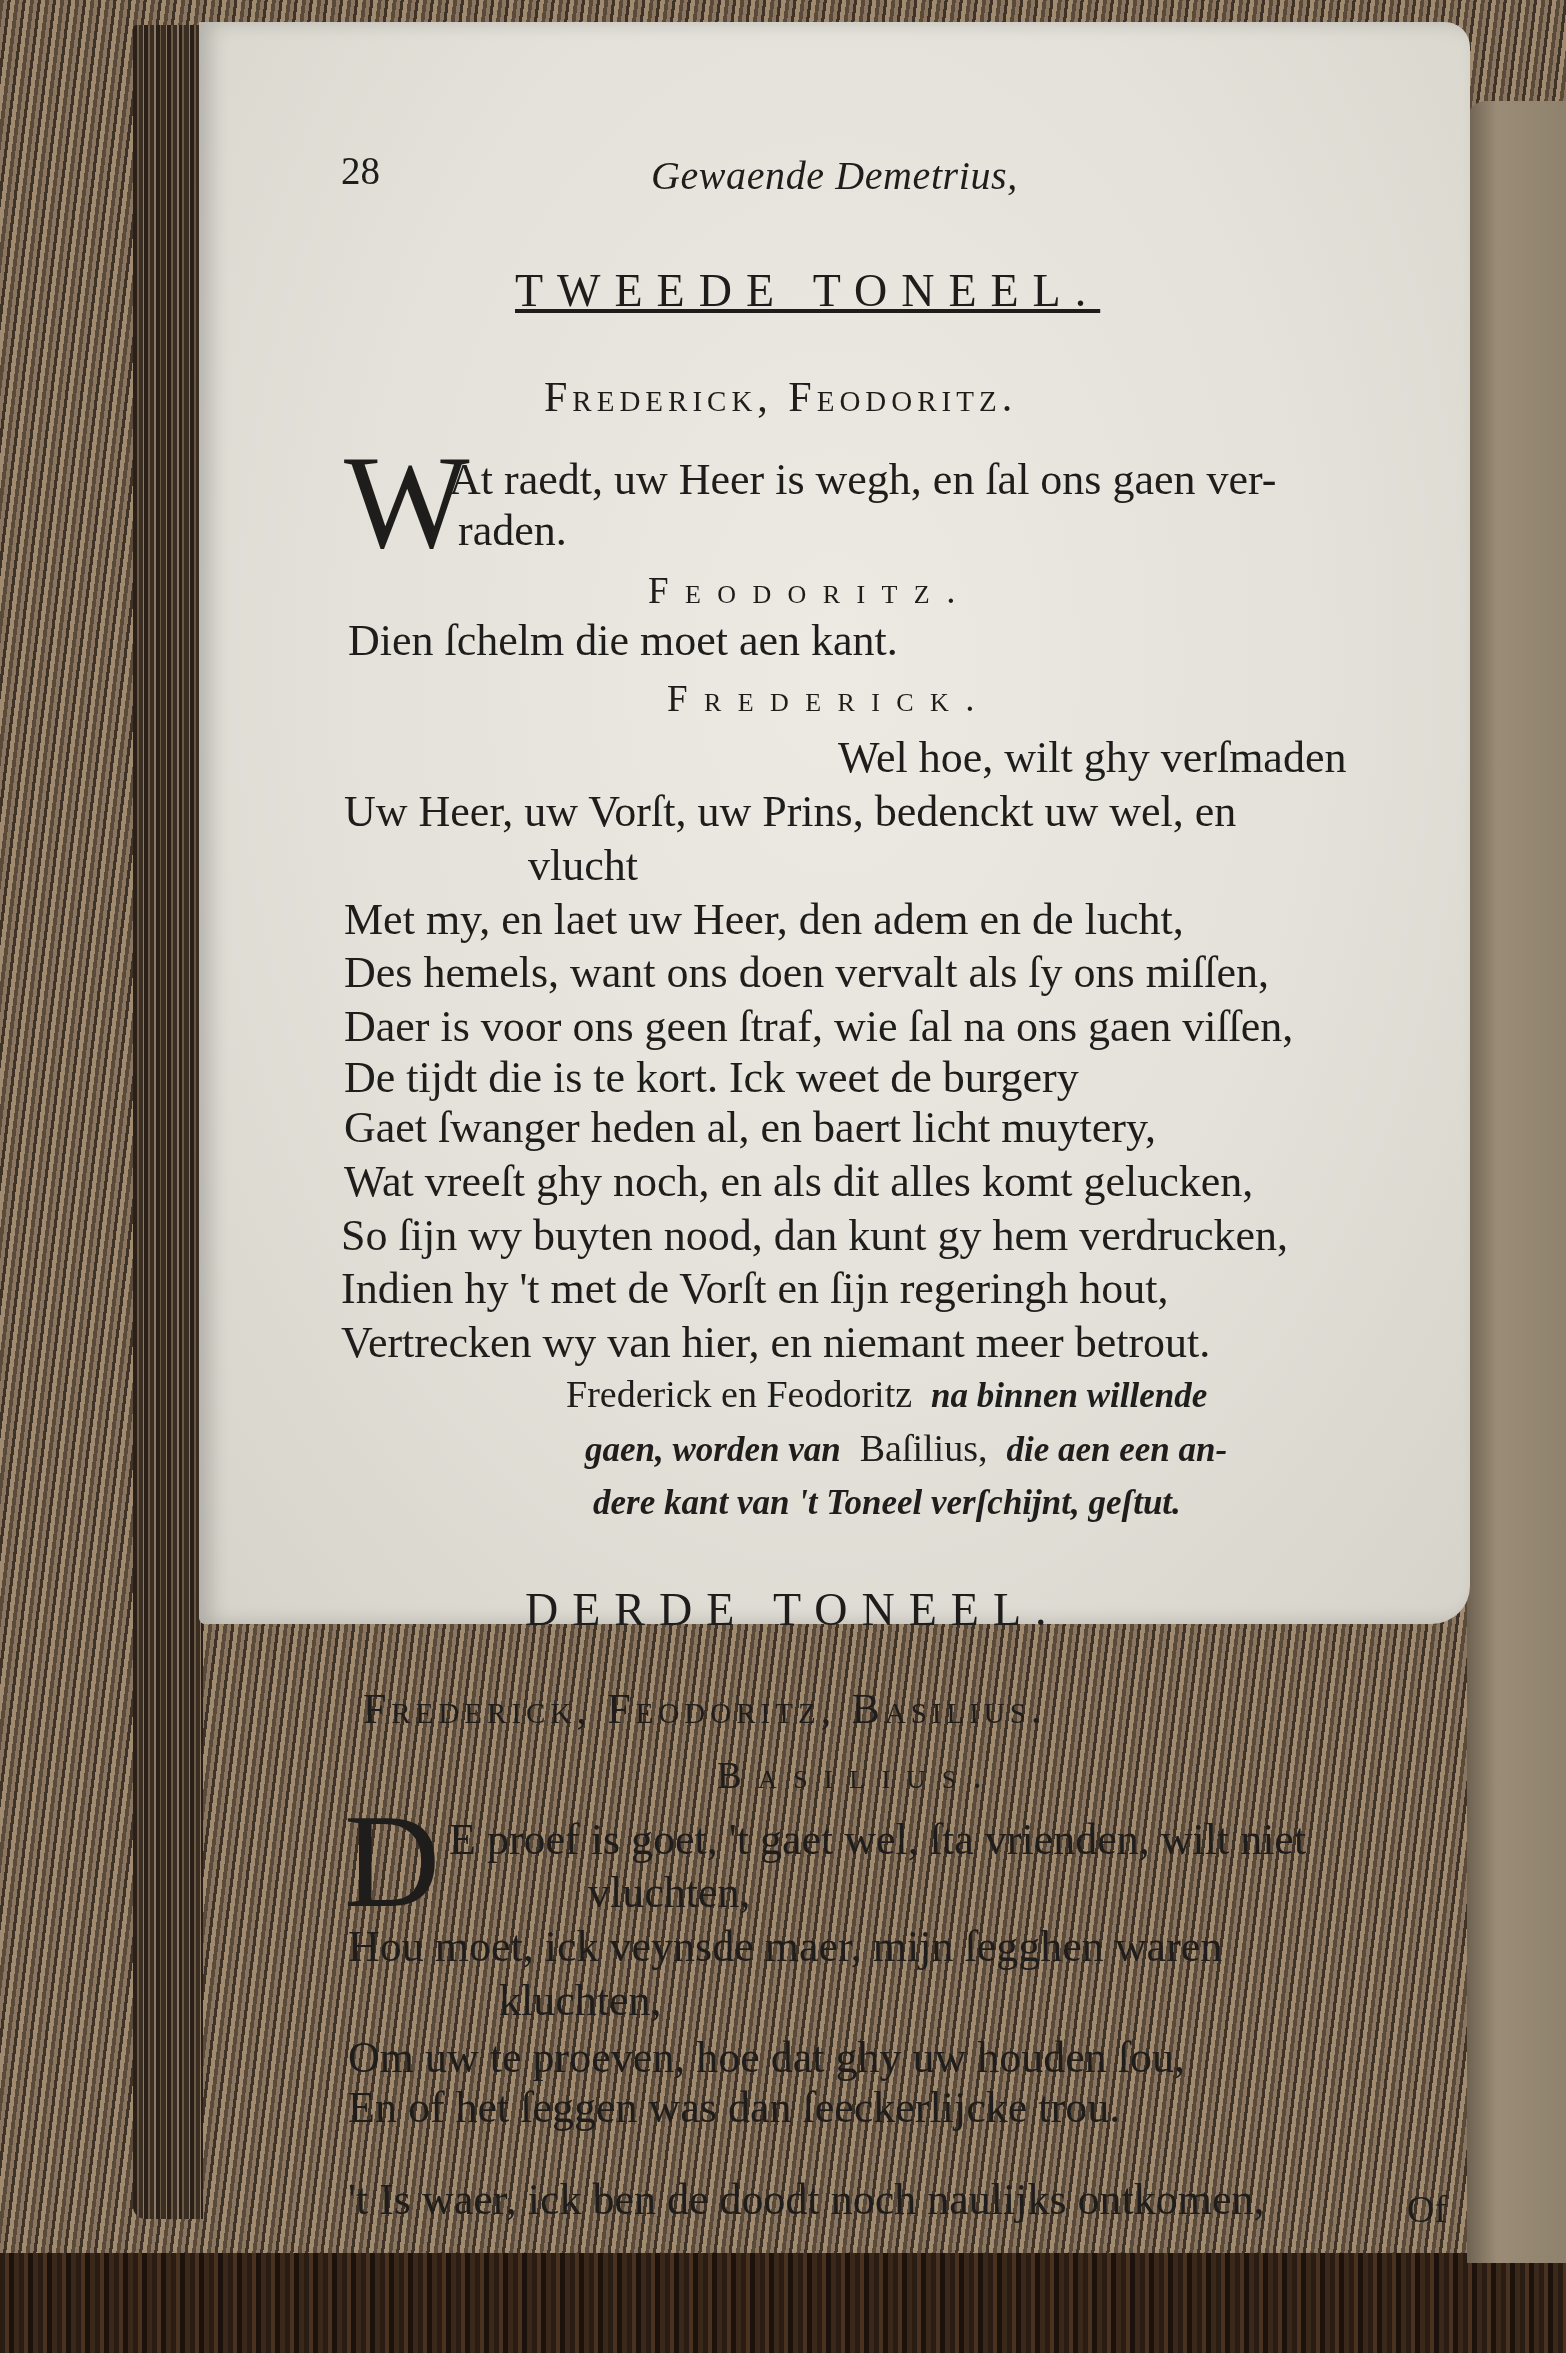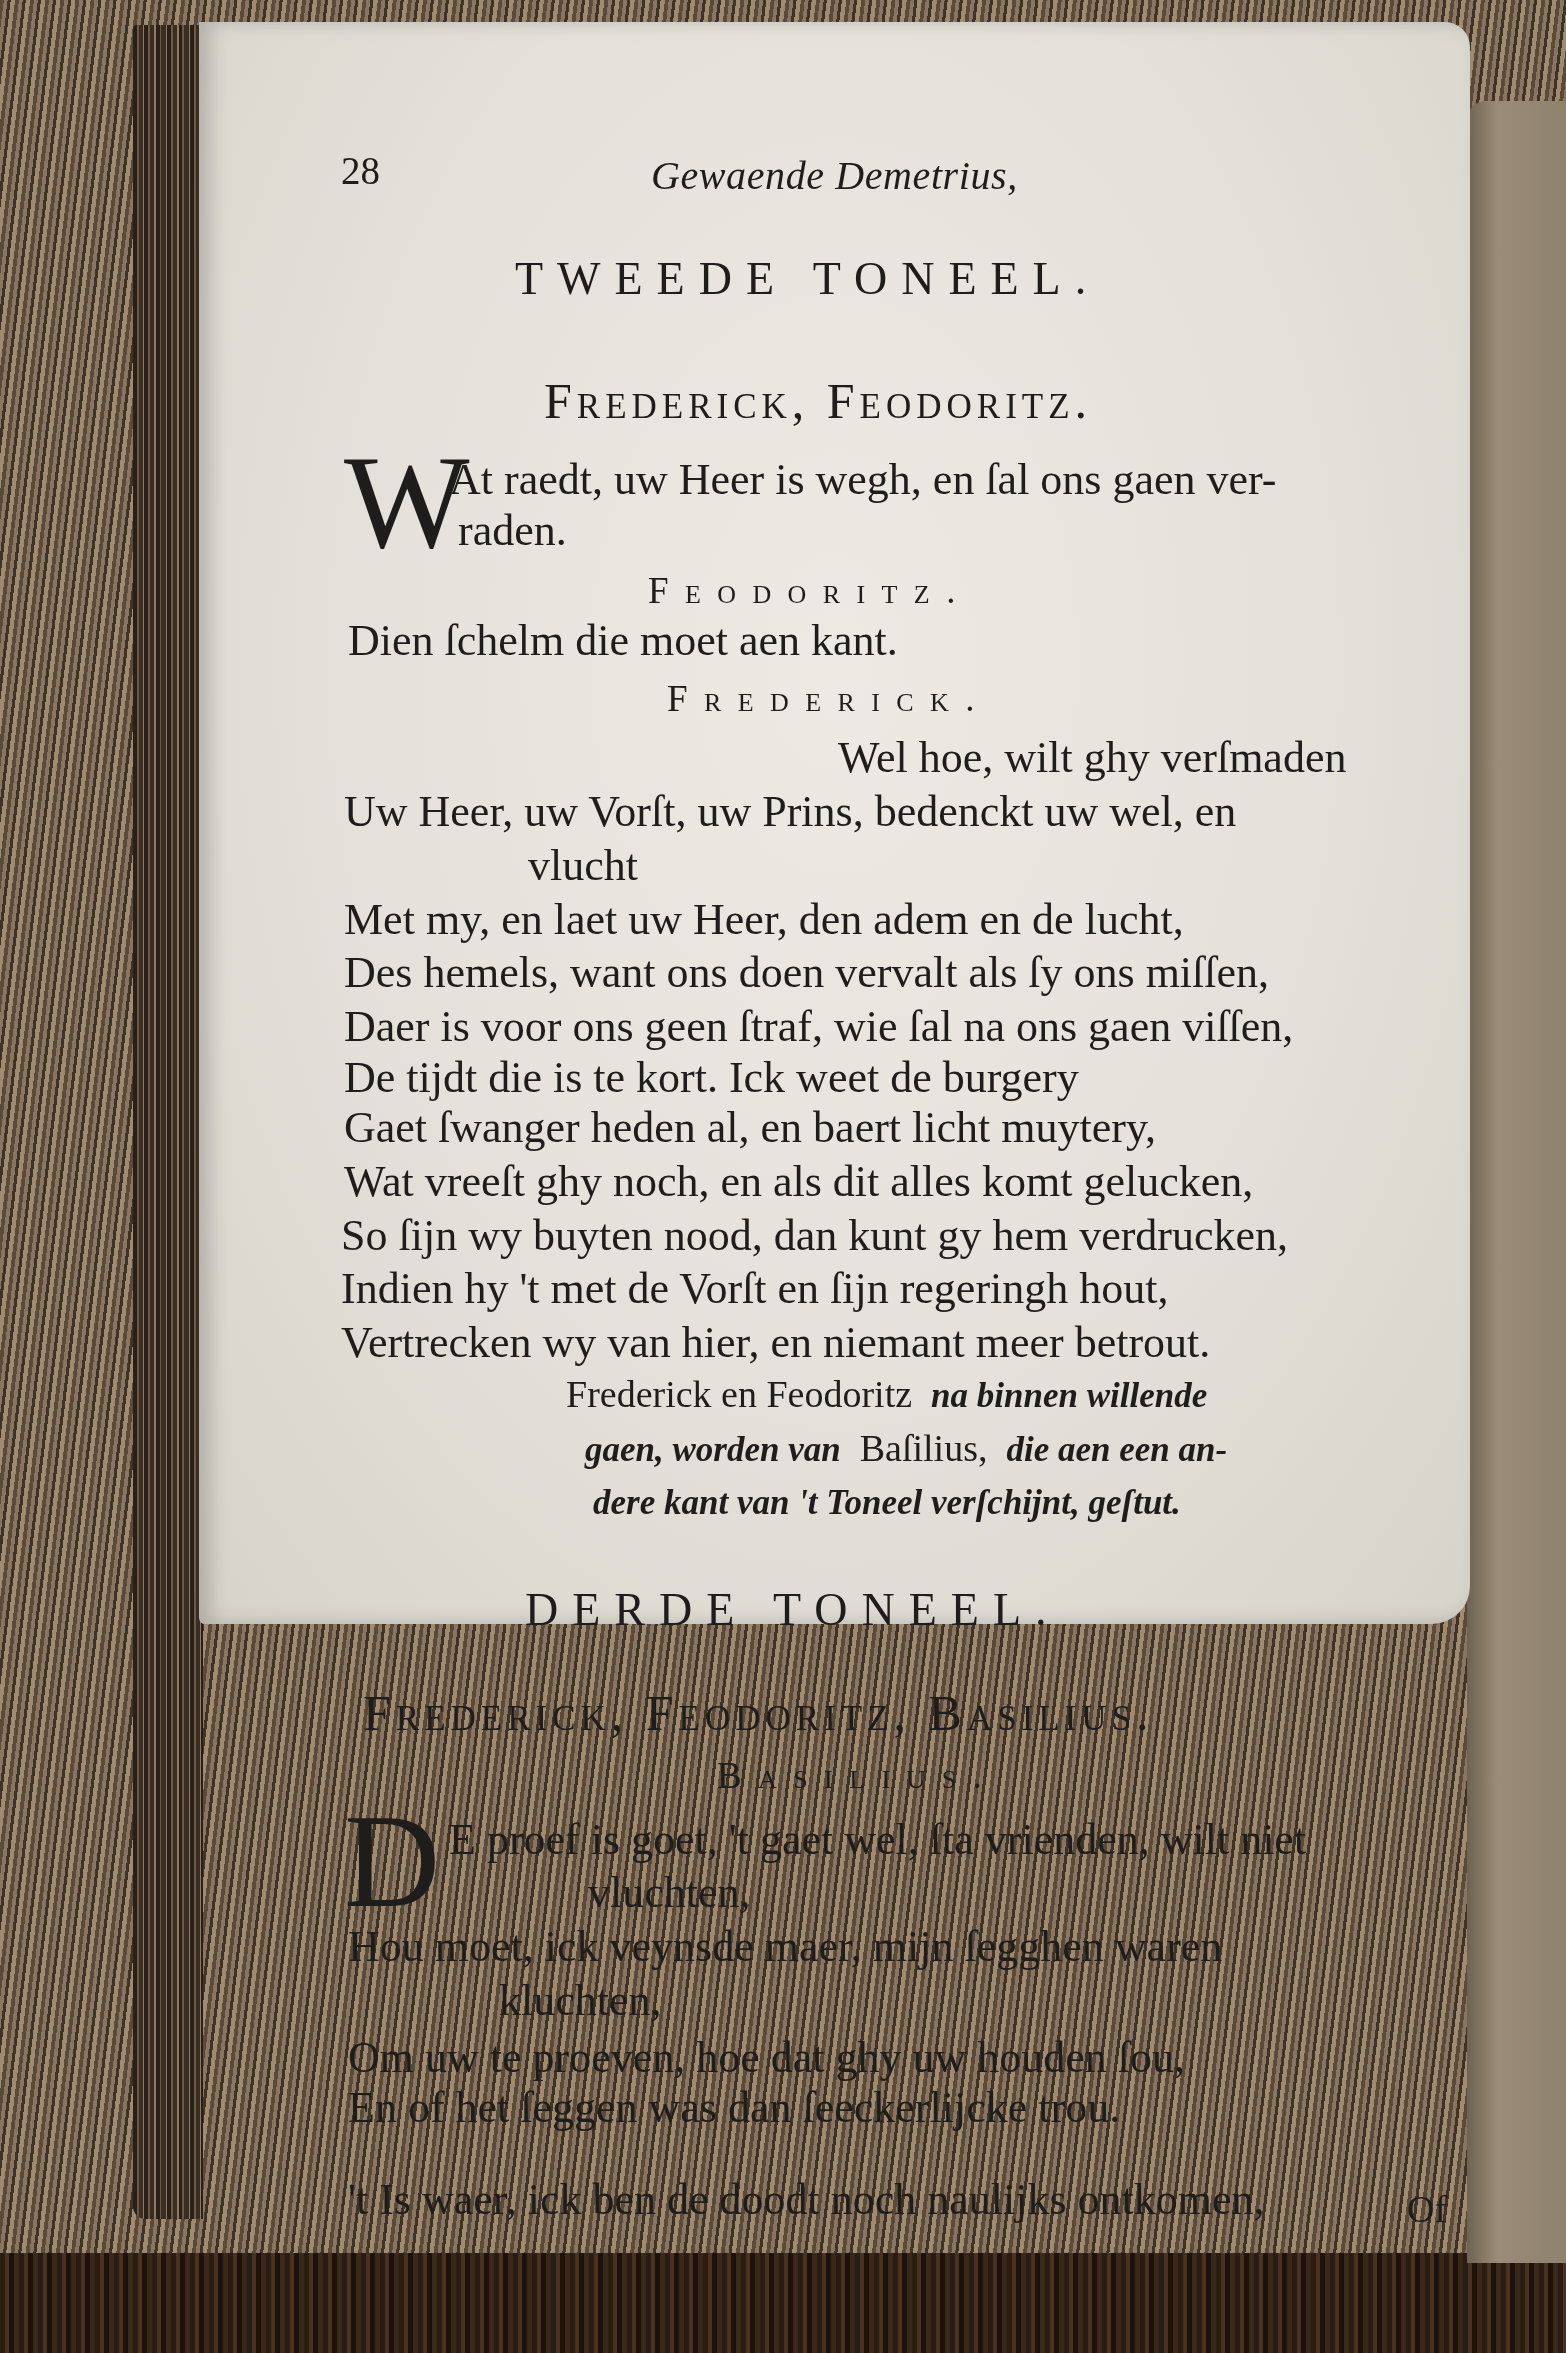--- a/index.html
+++ b/index.html
@@ -29,42 +29,42 @@
       border-radius: 0 25px 38px 6.3px;
       box-shadow: inset 11.4px 0 19px rgba(0,0,0,0.18);
       color: #1f1d1b;
     }
     .runhead { position: absolute; top: 126px; left: 142px; right: 89px; height: 57px; }
     .pagenum { position: absolute; left: 0; top: 0; font-size: 39px; }
     .runtitle { position: absolute; left: 310px; top: 3.8px; font-size: 40px; font-style: italic; letter-spacing: 0.6px; }
 
     .line { position: absolute; white-space: nowrap; font-size: 44px; line-height: 1; }
     .scene-head { font-size: 46px; letter-spacing: 14px; }
-    .cast { font-size: 50px; letter-spacing: 5px; font-variant: small-caps; }
+    .cast { font-size: 42px; letter-spacing: 5px; font-variant: small-caps; }
     .speaker { font-size: 37px; letter-spacing: 16.4px; font-variant: small-caps; }
     .it { font-style: italic; font-weight: bold; font-size: 35px; }
     .dir { font-size: 38px; }
     .dropcap { position: absolute; font-size: 133px; line-height: 1; }
     .catch { position: absolute; font-size: 38px; }
   </style>
 </head>
 <body>
 
 <div class="wood-bottom"></div>
 <div class="page-stack"></div>
 <div class="facing-page"></div>
 
 <div class="page">
 
   <div class="runhead">
     <span class="pagenum">28</span>
     <span class="runtitle">Gewaende Demetrius,</span>
   </div>
 
-  <div class="line scene-head" style="top:234px;left:316px;">TWEEDE TONEEL.</div>
+  <div class="line scene-head" style="top:246px;left:316px;text-decoration:underline;">TWEEDE TONEEL.</div>
   <div class="line cast" style="top:354px;left:345px;">Frederick, Feodoritz.</div>
 
   <span class="dropcap" style="top:414px;left:145px;">W</span>
   <div class="line" style="top:436px;left:250px;">At raedt, uw Heer is wegh, en ſal ons gaen ver-</div>
   <div class="line" style="top:487px;left:259px;">raden.</div>
 
   <div class="line speaker" style="top:550px;left:449px;">Feodoritz.</div>
   <div class="line" style="top:597px;left:149px;">Dien ſchelm die moet aen kant.</div>
   <div class="line speaker" style="top:658px;left:468px;">Frederick.</div>
   <div class="line" style="top:714px;left:639px;">Wel hoe, wilt ghy verſmaden</div>

